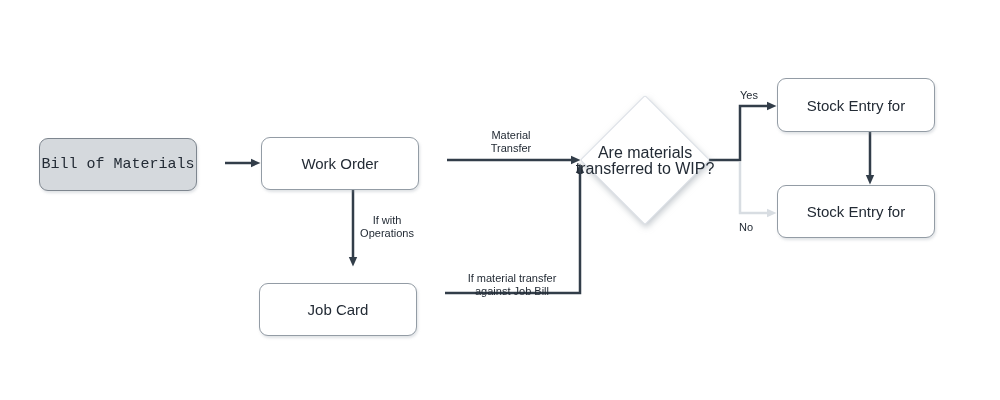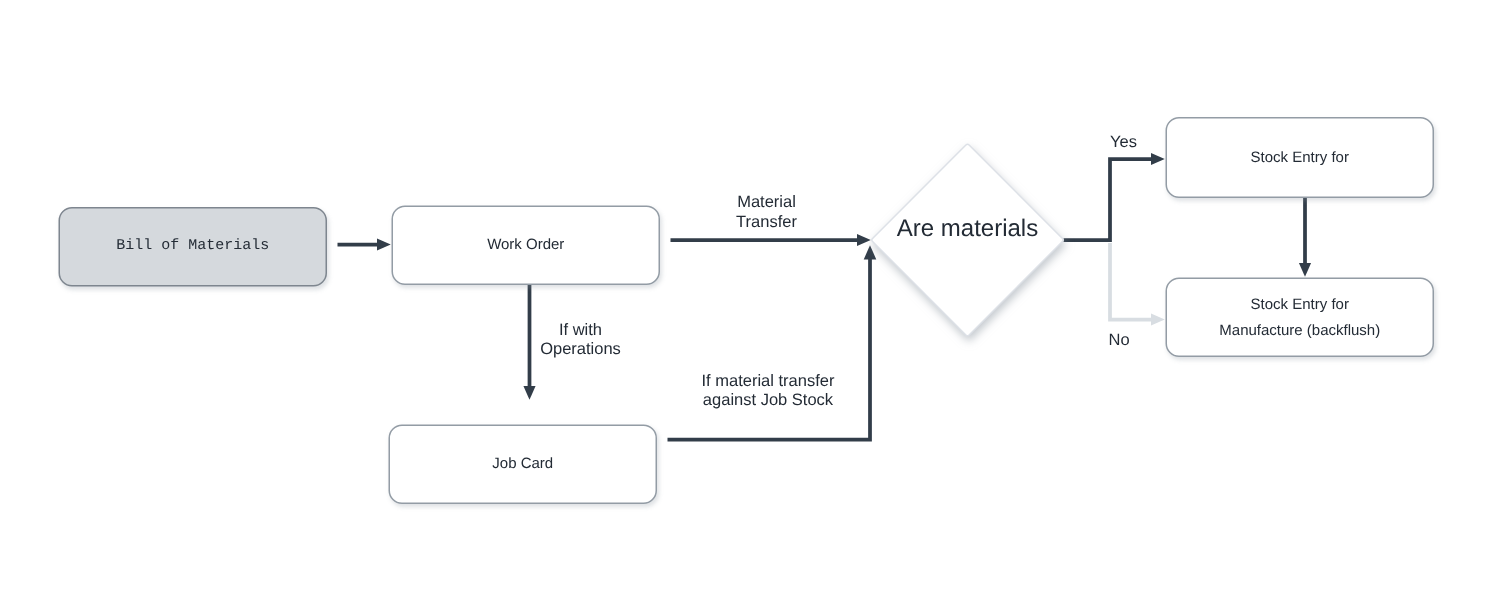--- a/index.html
+++ b/index.html
@@ -33,30 +33,30 @@
     fill: none;
     stroke: var(--line-dark);
     stroke-width: 2.5;
   }
   svg.edges path.edge.light { stroke: var(--line-light); }
   .mk-dark { fill: var(--line-dark); }
   .mk-light { fill: var(--line-light); }
 
   .node {
     position: absolute;
-    width: 179px;
+    width: 158px;
     height: 53px;
     background: var(--node-fill);
     border: 1.5px solid var(--node-border);
     border-radius: 9px;
     display: flex;
     flex-direction: column;
     align-items: center;
     justify-content: center;
-    font-size: 10px;
+    font-size: 15px;
     line-height: 17px;
     text-align: center;
     color: var(--text);
     box-shadow: 1px 2px 3px rgba(140,150,160,0.28);
   }
   .node.bom {
     background: var(--bom-fill);
     border-color: var(--bom-border);
     font-family: Liberation Mono, monospace;
   }
@@ -87,21 +87,21 @@
   .edge-label {
     position: absolute;
     text-align: center;
     font-size: 11px;
     line-height: 13px;
     color: var(--text);
   }
   .edge-label div { white-space: nowrap; }
   .lbl-material-transfer { left: 461px; top: 129px; width: 100px; }
   .lbl-if-with-operations { left: 337px; top: 214px; width: 100px; }
-  .lbl-if-material-transfer { left: 437px; top: 248px; width: 150px; }
+  .lbl-if-material-transfer { left: 437px; top: 272px; width: 150px; }
   .lbl-yes { left: 740px; top: 89px; width: 30px; text-align: left; }
   .lbl-no  { left: 739px; top: 221px; width: 30px; text-align: left; }
 
   .pos-bom { left: 39px; top: 138px; }
   .pos-work-order { left: 261px; top: 137px; align-items: center; }
   .pos-job-card { left: 259px; top: 283px; }
   .pos-stock-raw { left: 777px; top: 78px; height: 54px; }
   .pos-stock-man { left: 777px; top: 185px; }
 </style>
 </head>
@@ -139,42 +139,42 @@
 
   <div class="node pos-job-card">
     <div>Job Card</div>
   </div>
 
   <div class="diamond-wrap">
     <div class="diamond-shape"></div>
   </div>
   <div class="diamond-label">
     <div>Are materials</div>
+    <div>transferred to WIP?</div>
   </div>
 
   <div class="node pos-stock-raw">
     <div>Stock Entry for</div>
   </div>
 
   <div class="node pos-stock-man">
     <div>Stock Entry for</div>
-    <div>Manufacture (backflush)</div>
   </div>
 
   <div class="edge-label lbl-if-with-operations">
     <div>If with</div>
     <div>Operations</div>
   </div>
 
   <div class="edge-label lbl-material-transfer">
     <div>Material</div>
     <div>Transfer</div>
   </div>
 
   <div class="edge-label lbl-if-material-transfer">
     <div>If material transfer</div>
-    <div>against Job Stock</div>
+    <div>against Job Bill</div>
   </div>
 
   <div class="edge-label lbl-yes">Yes</div>
   <div class="edge-label lbl-no">No</div>
 
 </div>
 
 </body></html>

